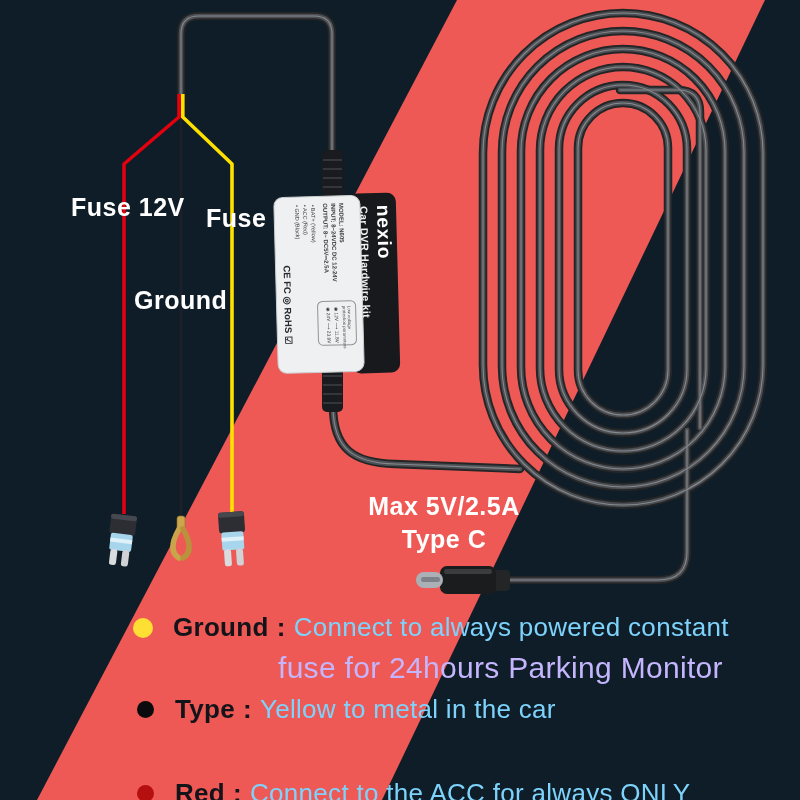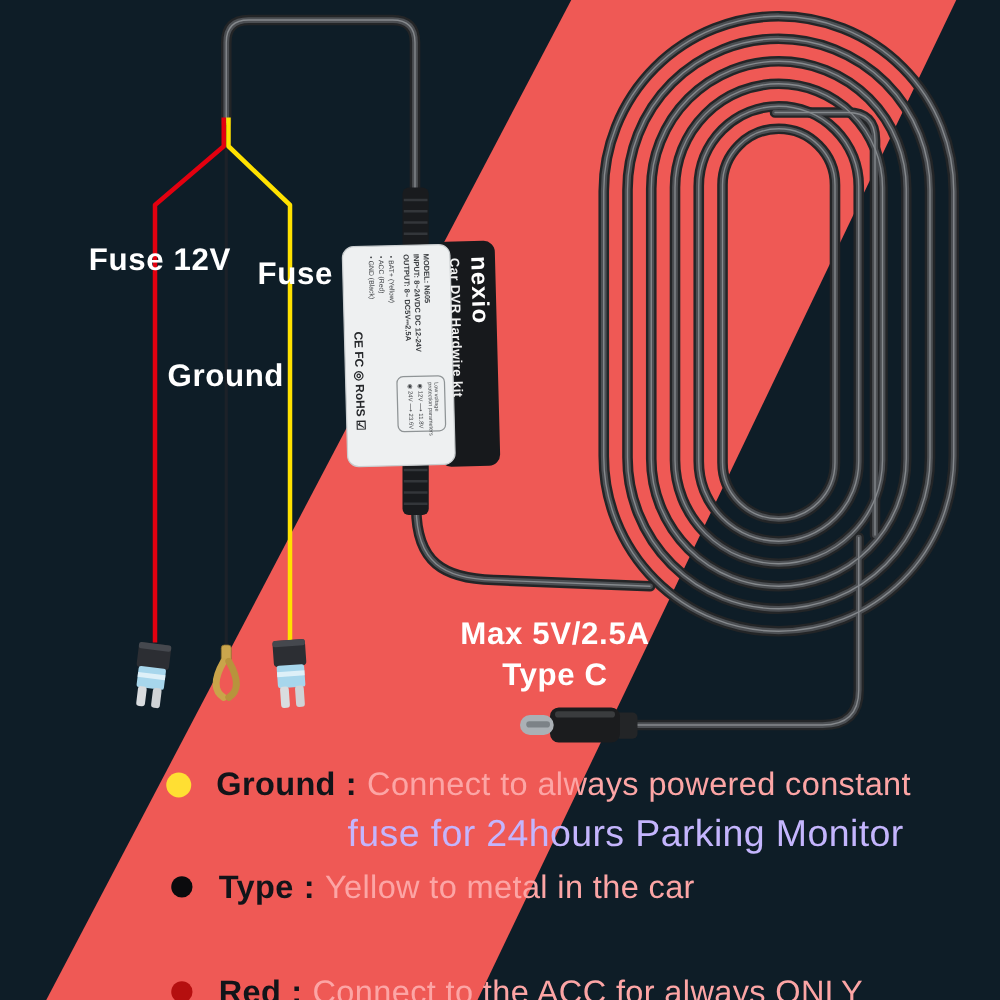--- a/index.html
+++ b/index.html
@@ -6,21 +6,21 @@
   #stage{position:relative;width:800px;height:800px;overflow:hidden;
          font-family:"Liberation Sans",sans-serif;background:#0e1d27;}
   #art{position:absolute;left:0;top:0;}
   .svgtxt{font-family:"Liberation Sans",sans-serif;}
   .biglabel{font-size:25px;font-weight:600;fill:#ffffff;letter-spacing:.5px;}
   .instr{position:absolute;display:flex;align-items:flex-start;
          font-size:26px;line-height:30px;letter-spacing:.3px;}
   .dot{border-radius:50%;flex:0 0 auto;}
   .cword{font-weight:700;color:#121419;}
   .csep{font-weight:700;color:#121419;padding:0 8px;}
-  .ctext{font-weight:500;color:#fca5a5;}
+  .ctext{font-weight:500;color:#7dd3fc;}
   .line2{position:absolute;font-size:30px;font-weight:500;color:#c4b5fd;letter-spacing:.3px;}
 </style>
 </head>
 <body>
 
 <div id="stage">
 
   <svg id="art" width="800" height="800" viewBox="0 0 800 800">
 
     <polygon points="457,0 765,0 382,800 37,800" fill="#ef5955"></polygon>

